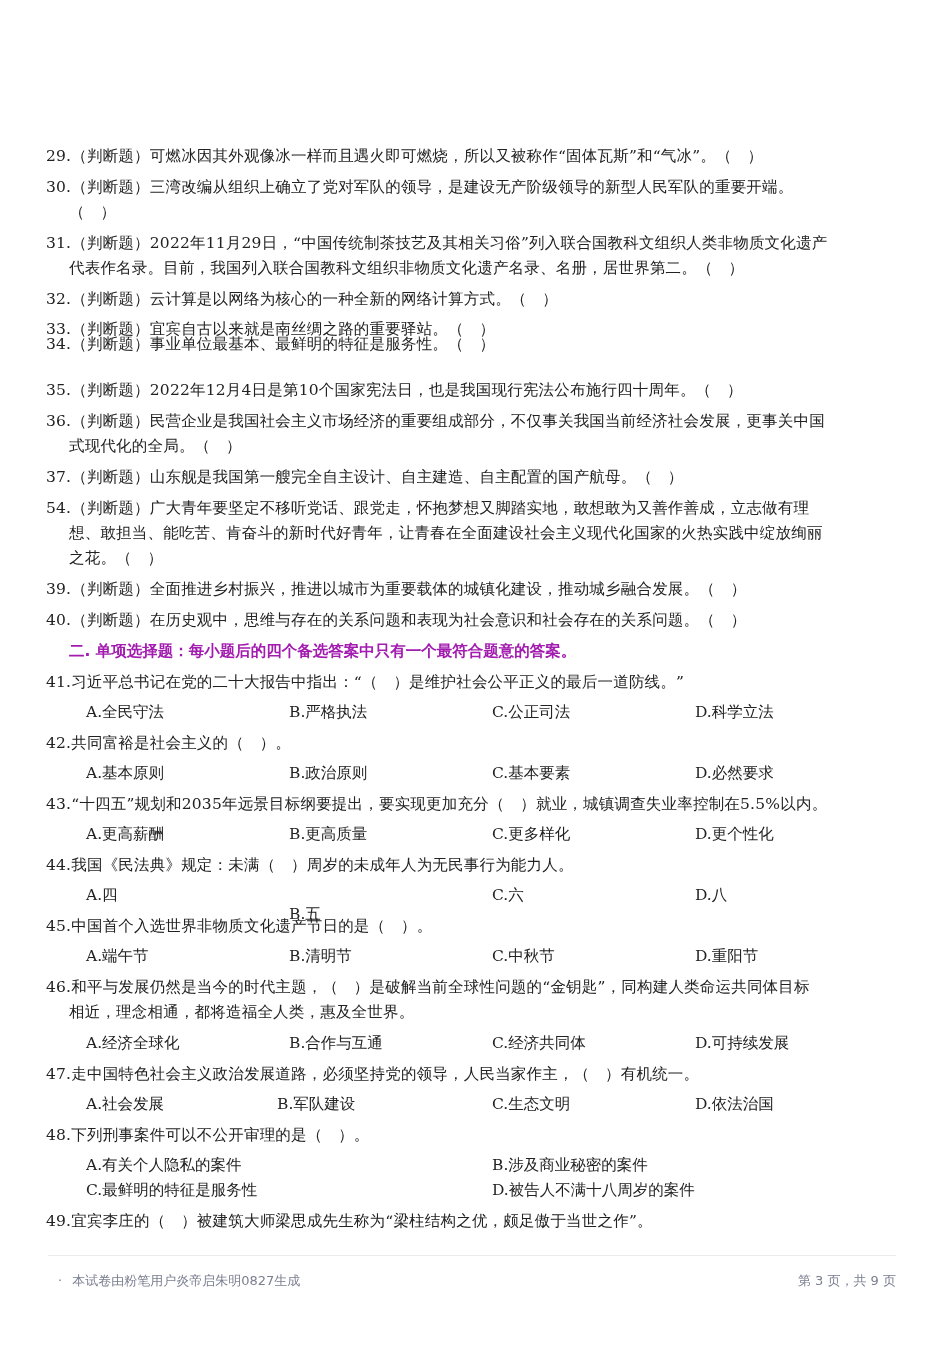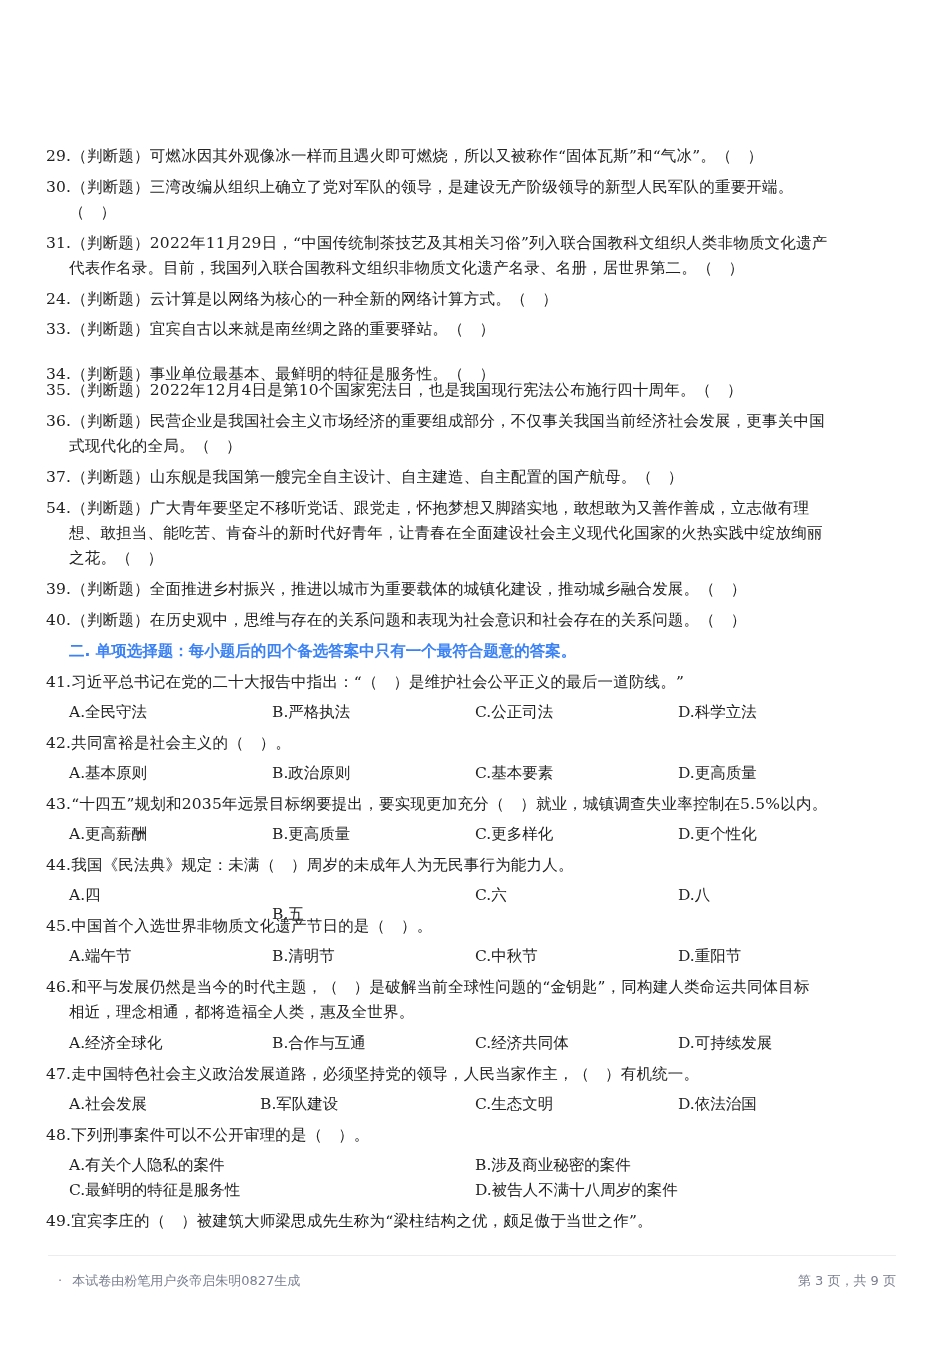--- a/index.html
+++ b/index.html
@@ -9,25 +9,25 @@
     color: #222222;
   }
   .page { position: absolute; left: 0; top: 0; width: 950px; height: 1345px; }
   .line {
     position: absolute; left: 46px; font-size: 15.5px; line-height: 20px;
     white-space: nowrap; letter-spacing: 0.2px;
   }
   .cont { left: 69px; }
   .section {
     position: absolute; left: 69px; font-size: 15.5px; line-height: 20px;
-    font-weight: bold; color: #3b82f6; white-space: nowrap;
+    font-weight: bold; color: #a21caf; white-space: nowrap;
     font-family: "DejaVu Sans", "Liberation Sans", sans-serif;
   }
   .opt {
-    position: absolute; font-size: 15.5px; line-height: 20px; white-space: nowrap;
+    position: absolute; font-size: 15.5px; line-height: 20px; white-space: nowrap; margin-left: 17px;
   }
   .footer-rule {
     position: absolute; left: 48px; top: 1255px; width: 848px; height: 1px; background: #ececee;
   }
   .footer-left {
     position: absolute; left: 58px; top: 1272px; font-size: 13px; color: #7a7f90;
     font-family: "DejaVu Sans", "Liberation Sans", sans-serif; white-space: nowrap;
   }
   .footer-right {
     position: absolute; right: 54px; top: 1272px; font-size: 13px; color: #7a7f90;
@@ -45,27 +45,27 @@
   </div>
   <div>
     <div class="line" style="top:177px"><span>30.</span><span>（判断题）</span><span>三湾改编从组织上确立了党对军队的领导，是建设无产阶级领导的新型人民军队的重要开端。</span></div>
     <div class="line cont" style="top:202px">（　）</div>
   </div>
   <div>
     <div class="line" style="top:233px"><span>31.</span><span>（判断题）</span><span>2022年11月29日，“中国传统制茶技艺及其相关习俗”列入联合国教科文组织人类非物质文化遗产</span></div>
     <div class="line cont" style="top:258px">代表作名录。目前，我国列入联合国教科文组织非物质文化遗产名录、名册，居世界第二。（　）</div>
   </div>
   <div>
-    <div class="line" style="top:289px"><span>24.</span><span>（判断题）</span><span>云计算是以网络为核心的一种全新的网络计算方式。（　）</span></div>
+    <div class="line" style="top:289px"><span>32.</span><span>（判断题）</span><span>云计算是以网络为核心的一种全新的网络计算方式。（　）</span></div>
   </div>
   <div>
     <div class="line" style="top:319px"><span>33.</span><span>（判断题）</span><span>宜宾自古以来就是南丝绸之路的重要驿站。（　）</span></div>
   </div>
   <div>
-    <div class="line" style="top:364px"><span>34.</span><span>（判断题）</span><span>事业单位最基本、最鲜明的特征是服务性。（　）</span></div>
+    <div class="line" style="top:334px"><span>34.</span><span>（判断题）</span><span>事业单位最基本、最鲜明的特征是服务性。（　）</span></div>
   </div>
   <div>
     <div class="line" style="top:380px"><span>35.</span><span>（判断题）</span><span>2022年12月4日是第10个国家宪法日，也是我国现行宪法公布施行四十周年。（　）</span></div>
   </div>
   <div>
     <div class="line" style="top:411px"><span>36.</span><span>（判断题）</span><span>民营企业是我国社会主义市场经济的重要组成部分，不仅事关我国当前经济社会发展，更事关中国</span></div>
     <div class="line cont" style="top:436px">式现代化的全局。（　）</div>
   </div>
   <div>
     <div class="line" style="top:467px"><span>37.</span><span>（判断题）</span><span>山东舰是我国第一艘完全自主设计、自主建造、自主配置的国产航母。（　）</span></div>
@@ -89,21 +89,21 @@
     <div class="opt" style="top:702px;left:69px">A.全民守法</div>
     <div class="opt" style="top:702px;left:272px">B.严格执法</div>
     <div class="opt" style="top:702px;left:475px">C.公正司法</div>
     <div class="opt" style="top:702px;left:678px">D.科学立法</div>
   </div>
   <div>
     <div class="line" style="top:733px"><span>42.</span><span>共同富裕是社会主义的（　）。</span></div>
     <div class="opt" style="top:763px;left:69px">A.基本原则</div>
     <div class="opt" style="top:763px;left:272px">B.政治原则</div>
     <div class="opt" style="top:763px;left:475px">C.基本要素</div>
-    <div class="opt" style="top:763px;left:678px">D.更高质量</div>
+    <div class="opt" style="top:763px;left:678px">D.必然要求</div>
   </div>
   <div>
     <div class="line" style="top:794px"><span>43.</span><span>“十四五”规划和2035年远景目标纲要提出，要实现更加充分（　）就业，城镇调查失业率控制在5.5%以内。</span></div>
     <div class="opt" style="top:824px;left:69px">A.更高薪酬</div>
     <div class="opt" style="top:824px;left:272px">B.更高质量</div>
     <div class="opt" style="top:824px;left:475px">C.更多样化</div>
     <div class="opt" style="top:824px;left:678px">D.更个性化</div>
   </div>
   <div>
     <div class="line" style="top:855px"><span>44.</span><span>我国《民法典》规定：未满（　）周岁的未成年人为无民事行为能力人。</span></div>

